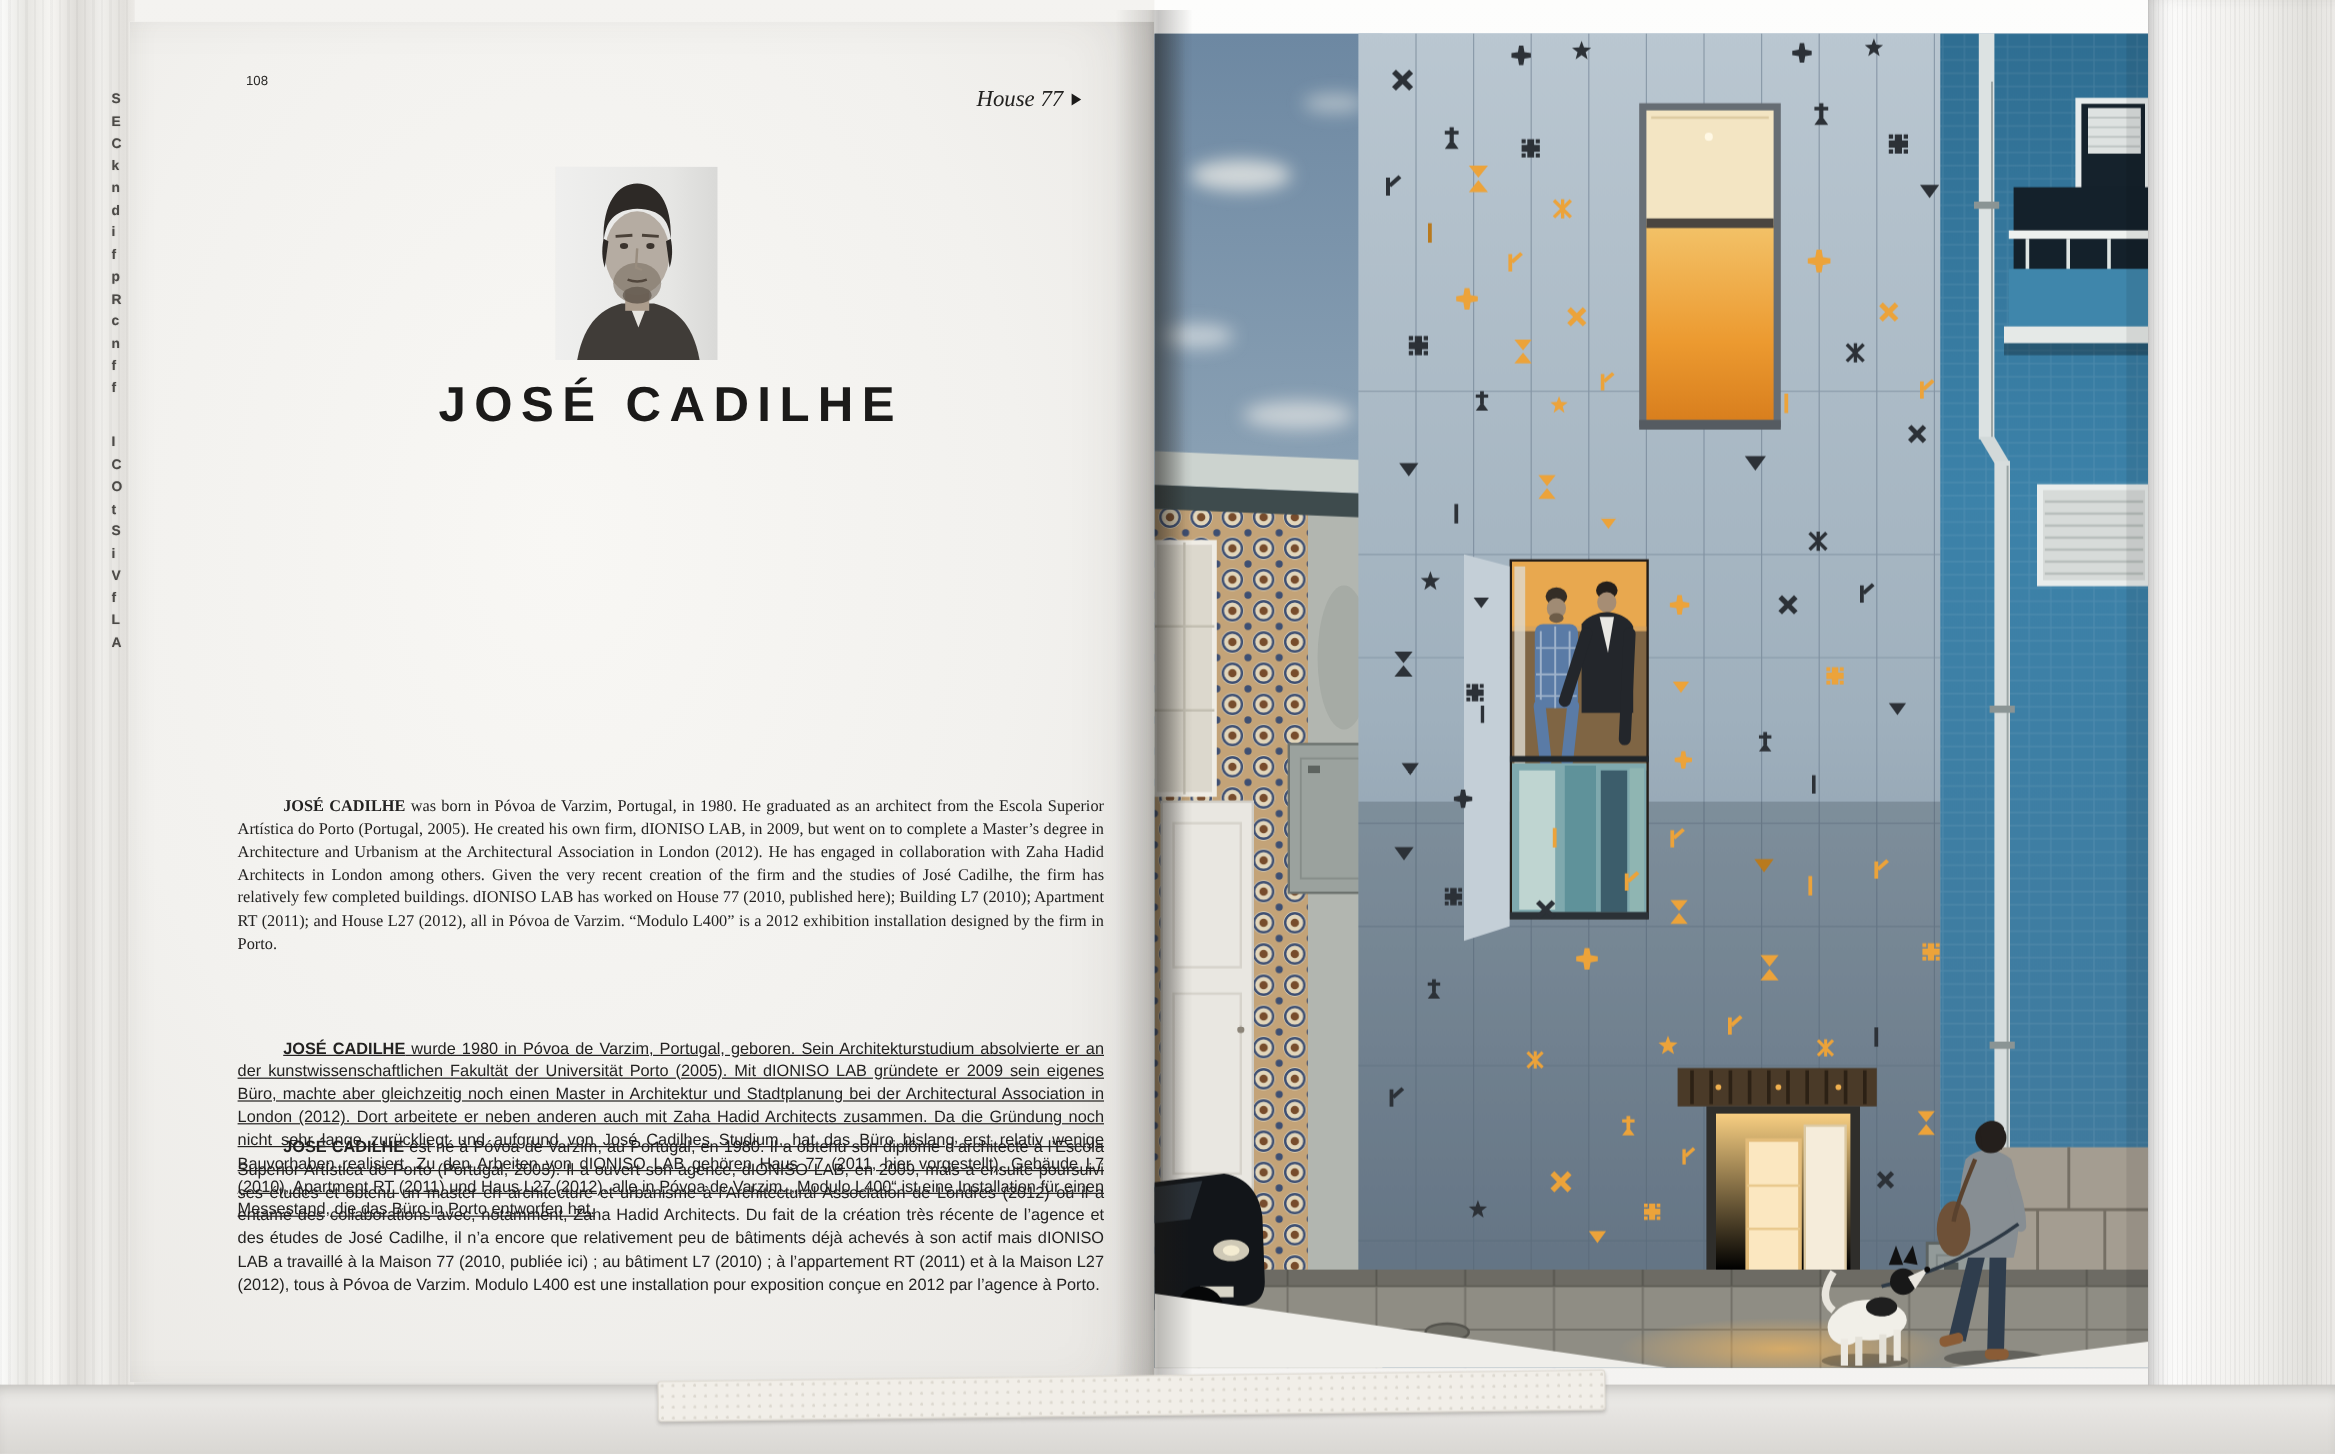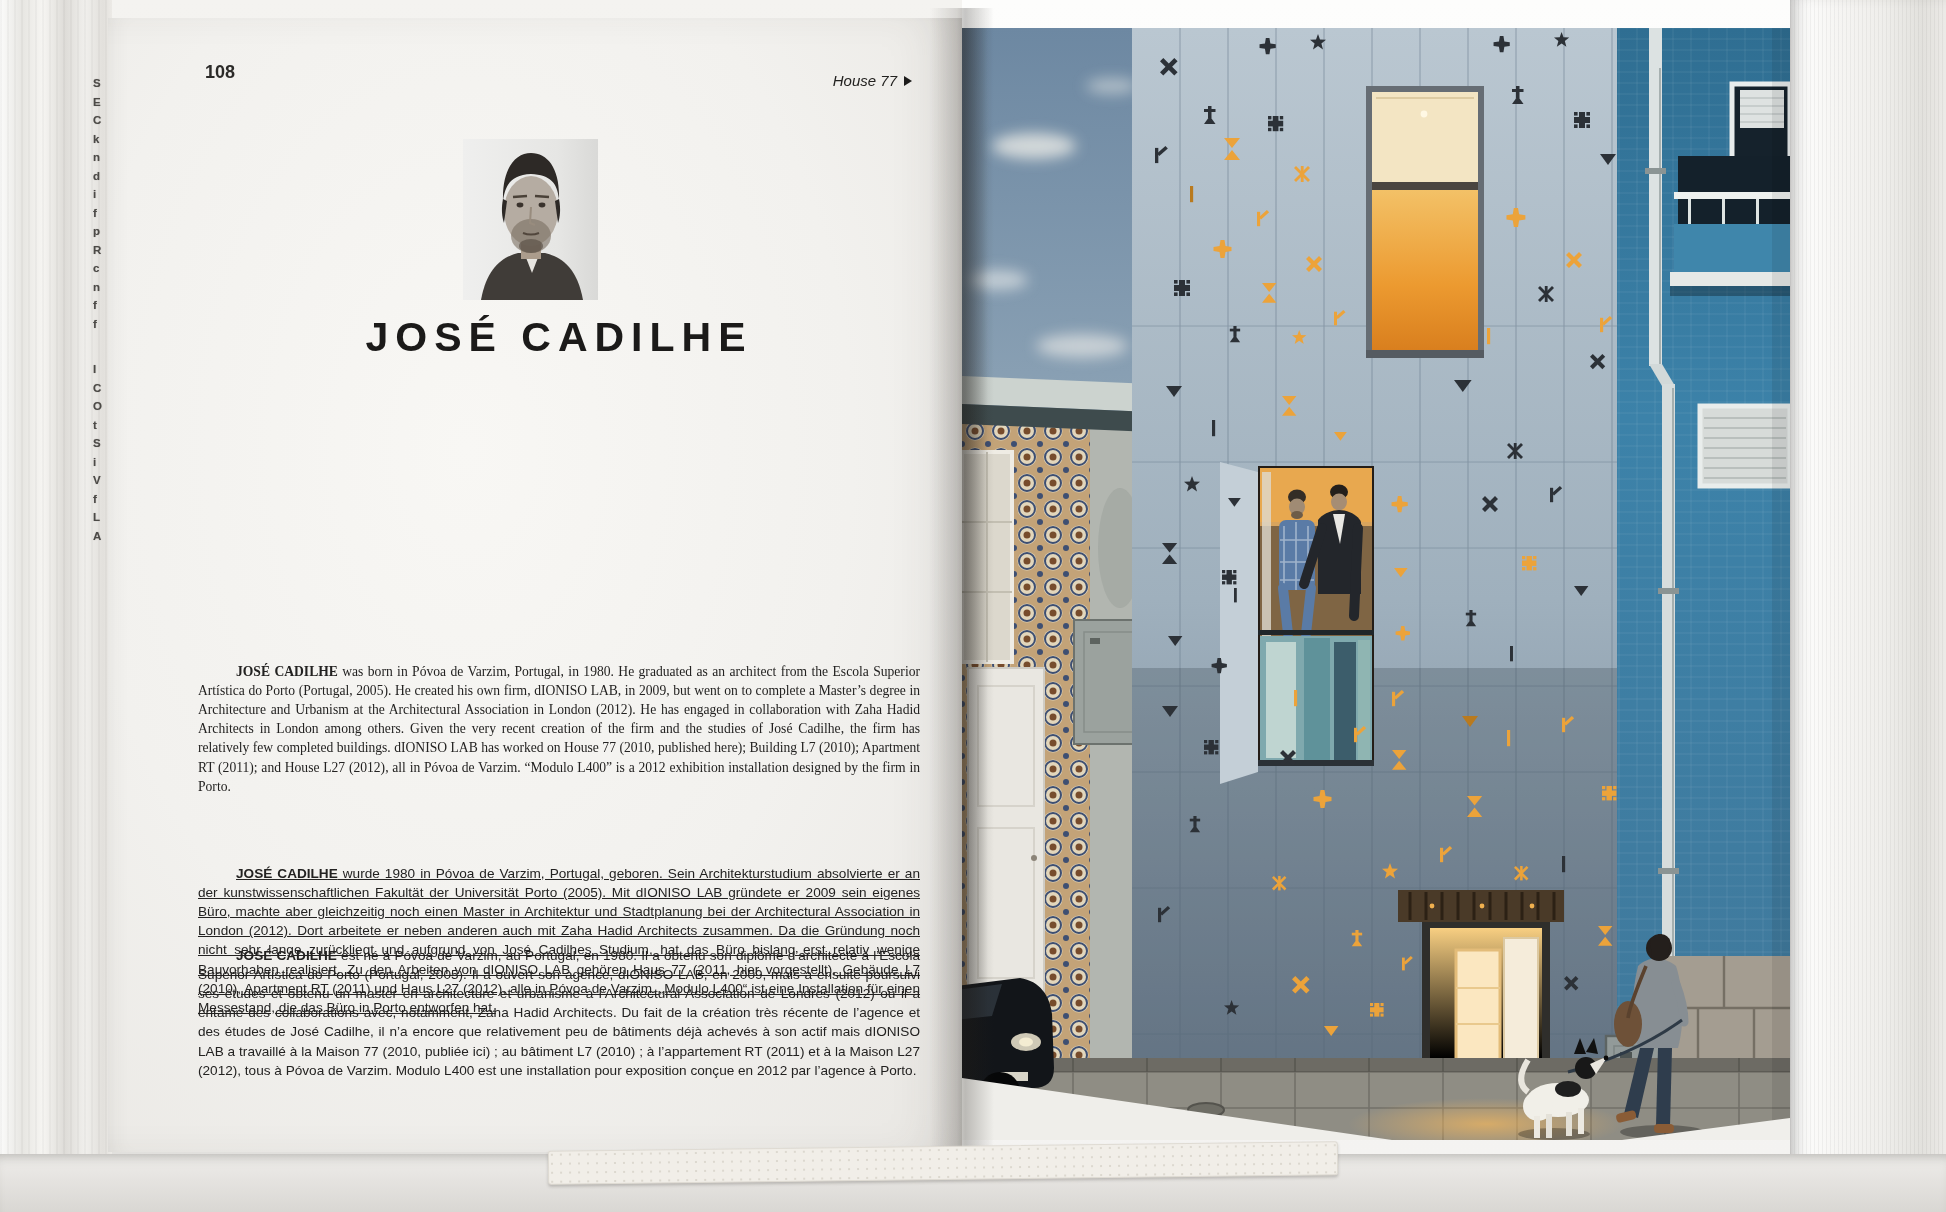--- a/index.html
+++ b/index.html
@@ -46,22 +46,22 @@
     transform:rotate(-0.7deg);
     box-shadow:0 2px 3px rgba(60,56,50,.25);
   }
 
   
   .page-left{
     position:absolute;left:108px;top:18px;width:854px;height:1134px;
     background:radial-gradient(ellipse at 42% 38%, #f8f7f4 0%, #f2f1ee 55%, #e9e7e3 100%);
     box-shadow:inset -42px 0 60px -34px rgba(60,55,48,.22), inset 16px 0 28px -22px rgba(60,55,48,.14);
   }
-  .page-num{position:absolute;left:97px;top:44px;font-size:18px;font-weight:700;color:#2b2a28;text-align:right;}
-  .running-head{position:absolute;right:50px;top:54px;font-size:15px;font-style:italic;color:#232220;}
+  .page-num{position:absolute;left:97px;top:44px;font-size:11px;font-weight:400;color:#2b2a28;text-align:right;}
+  .running-head{position:absolute;right:61px;top:54px;font-size:19px;font-style:italic;color:#232220;font-family:Liberation Serif, serif;}
   .running-head .tri{
     display:inline-block;width:0;height:0;margin-left:7px;
     border-top:5px solid transparent;border-bottom:5px solid transparent;border-left:8px solid #1c1b1a;
   }
   .portrait{position:absolute;left:355px;top:121px;width:135px;height:161px;background:#ebebe9;}
   .title{
     position:absolute;left:90px;top:296px;width:722px;text-align:center;
     font-size:41px;font-weight:700;letter-spacing:7px;color:#1b1a19;white-space:nowrap;
   }
   .para{

